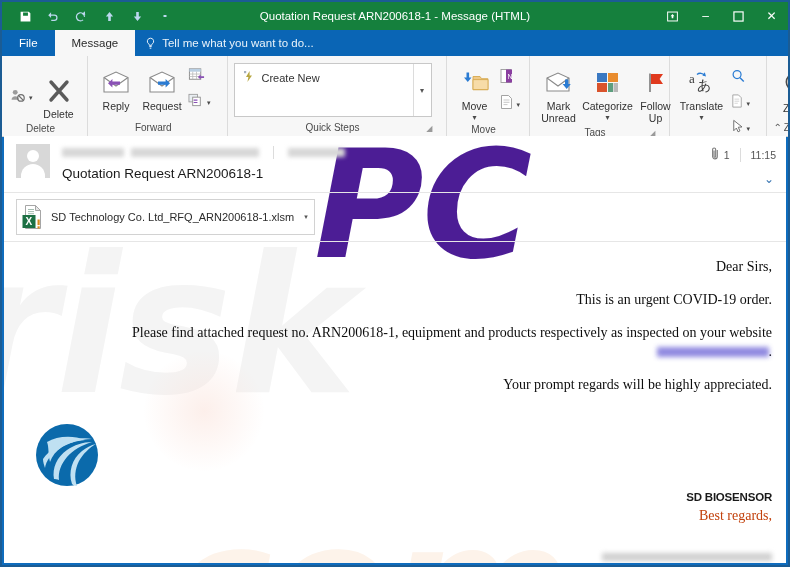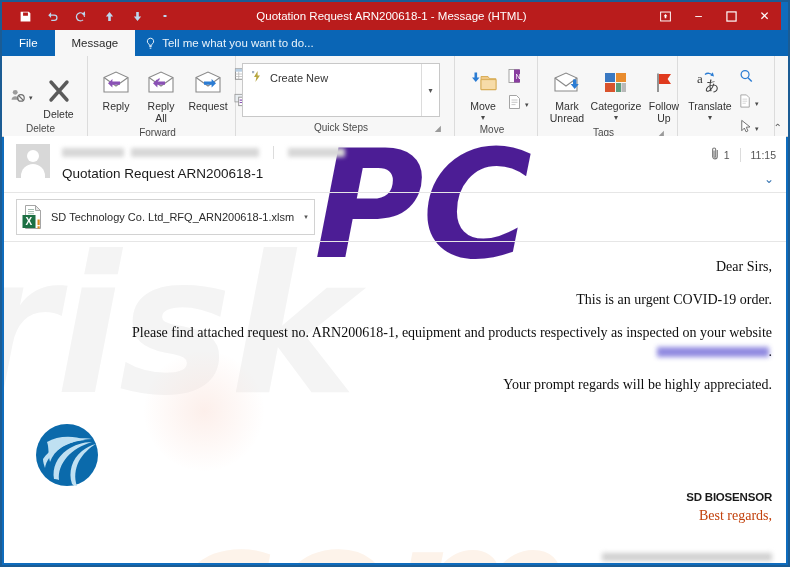--- a/index.html
+++ b/index.html
@@ -19,23 +19,23 @@
     height: 567px;
     background: #0f6cbd;
     box-sizing: border-box;
     border: 2px solid #1b5c94;
     overflow: hidden;
   }
 
   
   .titlebar {
     position: absolute;
-    top: 0; left: 0; right: 7px;
+    top: 0; left: 0; right: 0;
     height: 28px;
-    background: #b91c1c;
+    background: #15803d;
     display: flex;
     align-items: center;
   }
   .qat {
     display: flex;
     align-items: center;
     padding-left: 10px;
     gap: 2px;
   }
   .qat-btn {
@@ -501,31 +501,20 @@
       <div class="rgroup-body" style="padding-top:6px;">
         <div class="rbtn" style="min-width:36px">
           <span class="ico">
             <svg width="30" height="24" viewBox="0 0 30 24">
                 <path fill="#ffffff" stroke="#8a8a8a" stroke-width="1.1" d="M3 6.5 15 1l12 5.5V21H3z"></path>
                 <path fill="none" stroke="#8a8a8a" stroke-width="1.1" d="M3 6.5 15 15l12-8.5"></path>
                 <path fill="#8a51b5" d="M19 10.5h-7.6V8L7 12.2l4.4 4.2v-2.6H19z"></path>
               </svg>
           </span>
           <span>Reply</span>
-        </div>
-        <div class="rbtn" style="min-width:38px">
-          <span class="ico">
-            <svg width="30" height="24" viewBox="0 0 30 24">
-                <path fill="#ffffff" stroke="#8a8a8a" stroke-width="1.1" d="M3 6.5 15 1l12 5.5V21H3z"></path>
-                <path fill="none" stroke="#8a8a8a" stroke-width="1.1" d="M3 6.5 15 15l12-8.5"></path>
-                <path fill="#8a51b5" d="M19 10.5h-7.6V8L7 12.2l4.4 4.2v-2.6H19z"></path>
-                <path fill="#8a51b5" d="M13.5 9V6.8L9.6 10.4l3.9 3.5v-1.6l-2-1.9z"></path>
-              </svg>
-          </span>
-          <span>Reply All</span>
         </div>
         <div class="rbtn" style="min-width:40px">
           <span class="ico">
             <svg width="30" height="24" viewBox="0 0 30 24">
                 <path fill="#ffffff" stroke="#8a8a8a" stroke-width="1.1" d="M3 6.5 15 1l12 5.5V21H3z"></path>
                 <path fill="none" stroke="#8a8a8a" stroke-width="1.1" d="M3 6.5 15 15l12-8.5"></path>
                 <path fill="#2b7cd3" d="M11 10.5h7.6V8l4.4 4.2-4.4 4.2v-2.6H11z"></path>
               </svg>
           </span>
           <span>Request</span>

